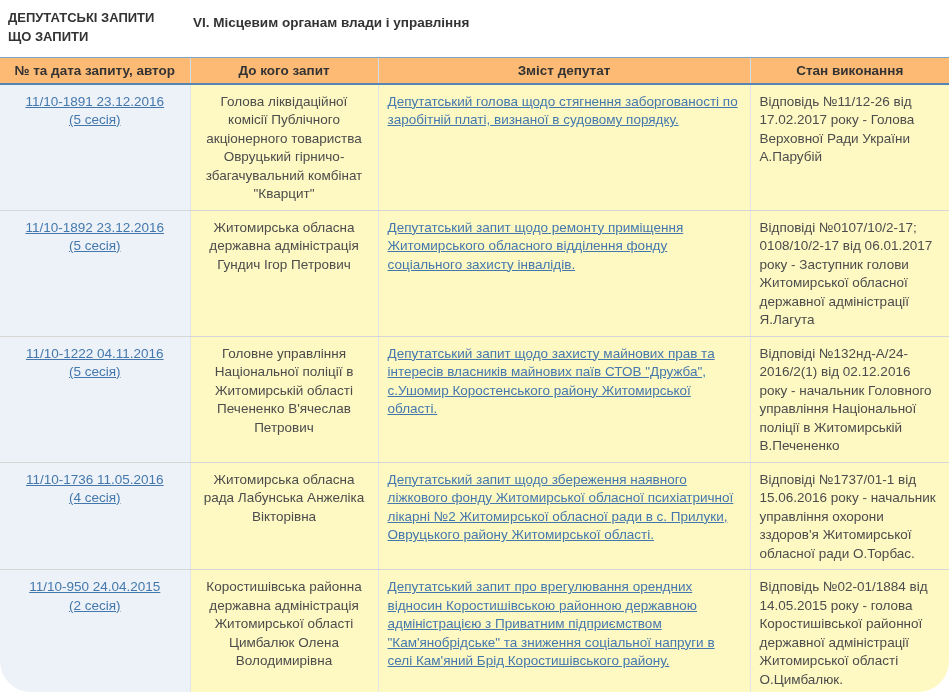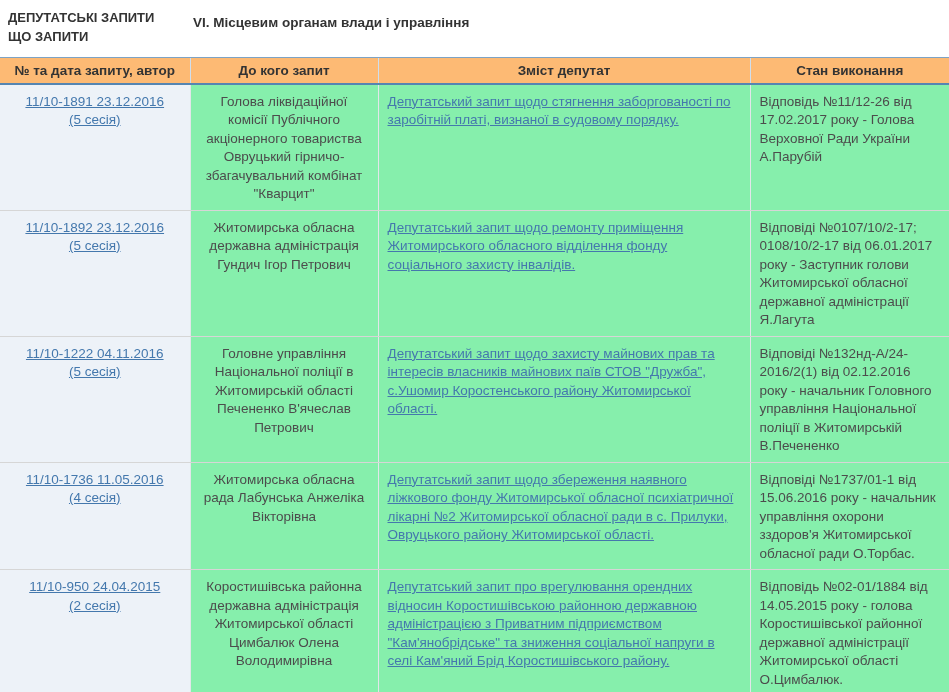--- a/index.html
+++ b/index.html
@@ -1,38 +1,38 @@
 <!DOCTYPE html>
 <html><head>
 <meta charset="utf-8">
 <style>
   * { margin:0; padding:0; box-sizing:border-box; }
   html,body { background:#ffffff; }
   body { font-family:"Liberation Sans","DejaVu Sans",sans-serif; }
-  .page { width:949px; height:692px; position:relative; background:#ffffff; overflow:hidden; }
+  .page { width:949px; height:692px; position:relative; background:#ffffff; overflow:hidden;border-radius:31px; }
 
   
   .top { position:relative; height:57px; }
   .page-title { position:absolute; left:8px; top:8px; font-size:13px; font-weight:bold; color:#333333; line-height:19px; }
   .section-title { position:absolute; left:193px; top:15px; font-size:13.5px; font-weight:bold; color:#333333; }
   .deputy-block { position:absolute; left:664px; top:8px; font-size:13.5px; color:#3f3f3f; line-height:19px; }
   .deputy-name { font-weight:bold; color:#333333; }
 
   
   table { width:949px; border-collapse:collapse; table-layout:fixed; }
   col.c1 { width:190px; } col.c2 { width:188px; } col.c3 { width:372px; } col.c4 { width:199px; }
   thead th {
     background:#fdba74; height:26px; font-size:13.5px; font-weight:bold; color:#333333;
     border-top:1px solid #7ea3c4; border-bottom:2px solid #5585b2; border-left:1px solid #cfdeed;
     text-align:center; vertical-align:middle;
   }
   thead th:first-child { border-left:none; }
   tbody td {
     vertical-align:top; padding:8px 9px 6px 9px; font-size:13.5px; color:#4c4c4c; line-height:18.5px;
-    border-bottom:1px solid #d6d6d6; border-left:1px solid #e2e6ea; background:#86efac;
+    border-bottom:1px solid #d6d6d6; border-left:1px solid #e2e6ea; background:#fef9c3;
   }
   tbody td:first-child { border-left:none; background:#edf2f8; text-align:center; }
   tbody tr.r1 { height:119px; } tbody tr.r2 { height:116px;margin-left:40px; } tbody tr.r3 { height:116px; }
   tbody tr.r4 { height:104px; } tbody tr.r5 { height:113px; }
   td.recipient { text-align:center; }
   td.status { text-align:left; }
   a.lnk { color:#4478ad; text-decoration:underline; cursor:pointer; display:inline-block; }
   td.reqnum a.lnk { display:block; }
   td.content { text-align:left; }
 </style>
@@ -65,21 +65,21 @@
       </tr>
     </thead>
     <tbody>
       <tr class="r1">
         <td class="reqnum">
           <a class="lnk">11/10-1891 23.12.2016</a>
           <a class="lnk">(5 сесія)</a>
         </td>
         <td class="recipient">Голова ліквідаційної комісії Публічного акціонерного товариства Овруцький гірничо-збагачувальний комбінат "Кварцит"</td>
         <td class="content">
-          <a class="lnk">Депутатський запит щодо стягнення заборгованості по заробітній платі, визнаної в судовому порядку.</a>
+          <a class="lnk">Депутатський голова щодо стягнення заборгованості по заробітній платі, визнаної в судовому порядку.</a>
         </td>
         <td class="status">Відповідь №11/12-26 від 17.02.2017 року - Голова Верховної Ради України А.Парубій</td>
       </tr>
       <tr class="r2">
         <td class="reqnum">
           <a class="lnk">11/10-1892 23.12.2016</a>
           <a class="lnk">(5 сесія)</a>
         </td>
         <td class="recipient">Житомирська обласна державна адміністрація Гундич Ігор Петрович</td>
         <td class="content">

